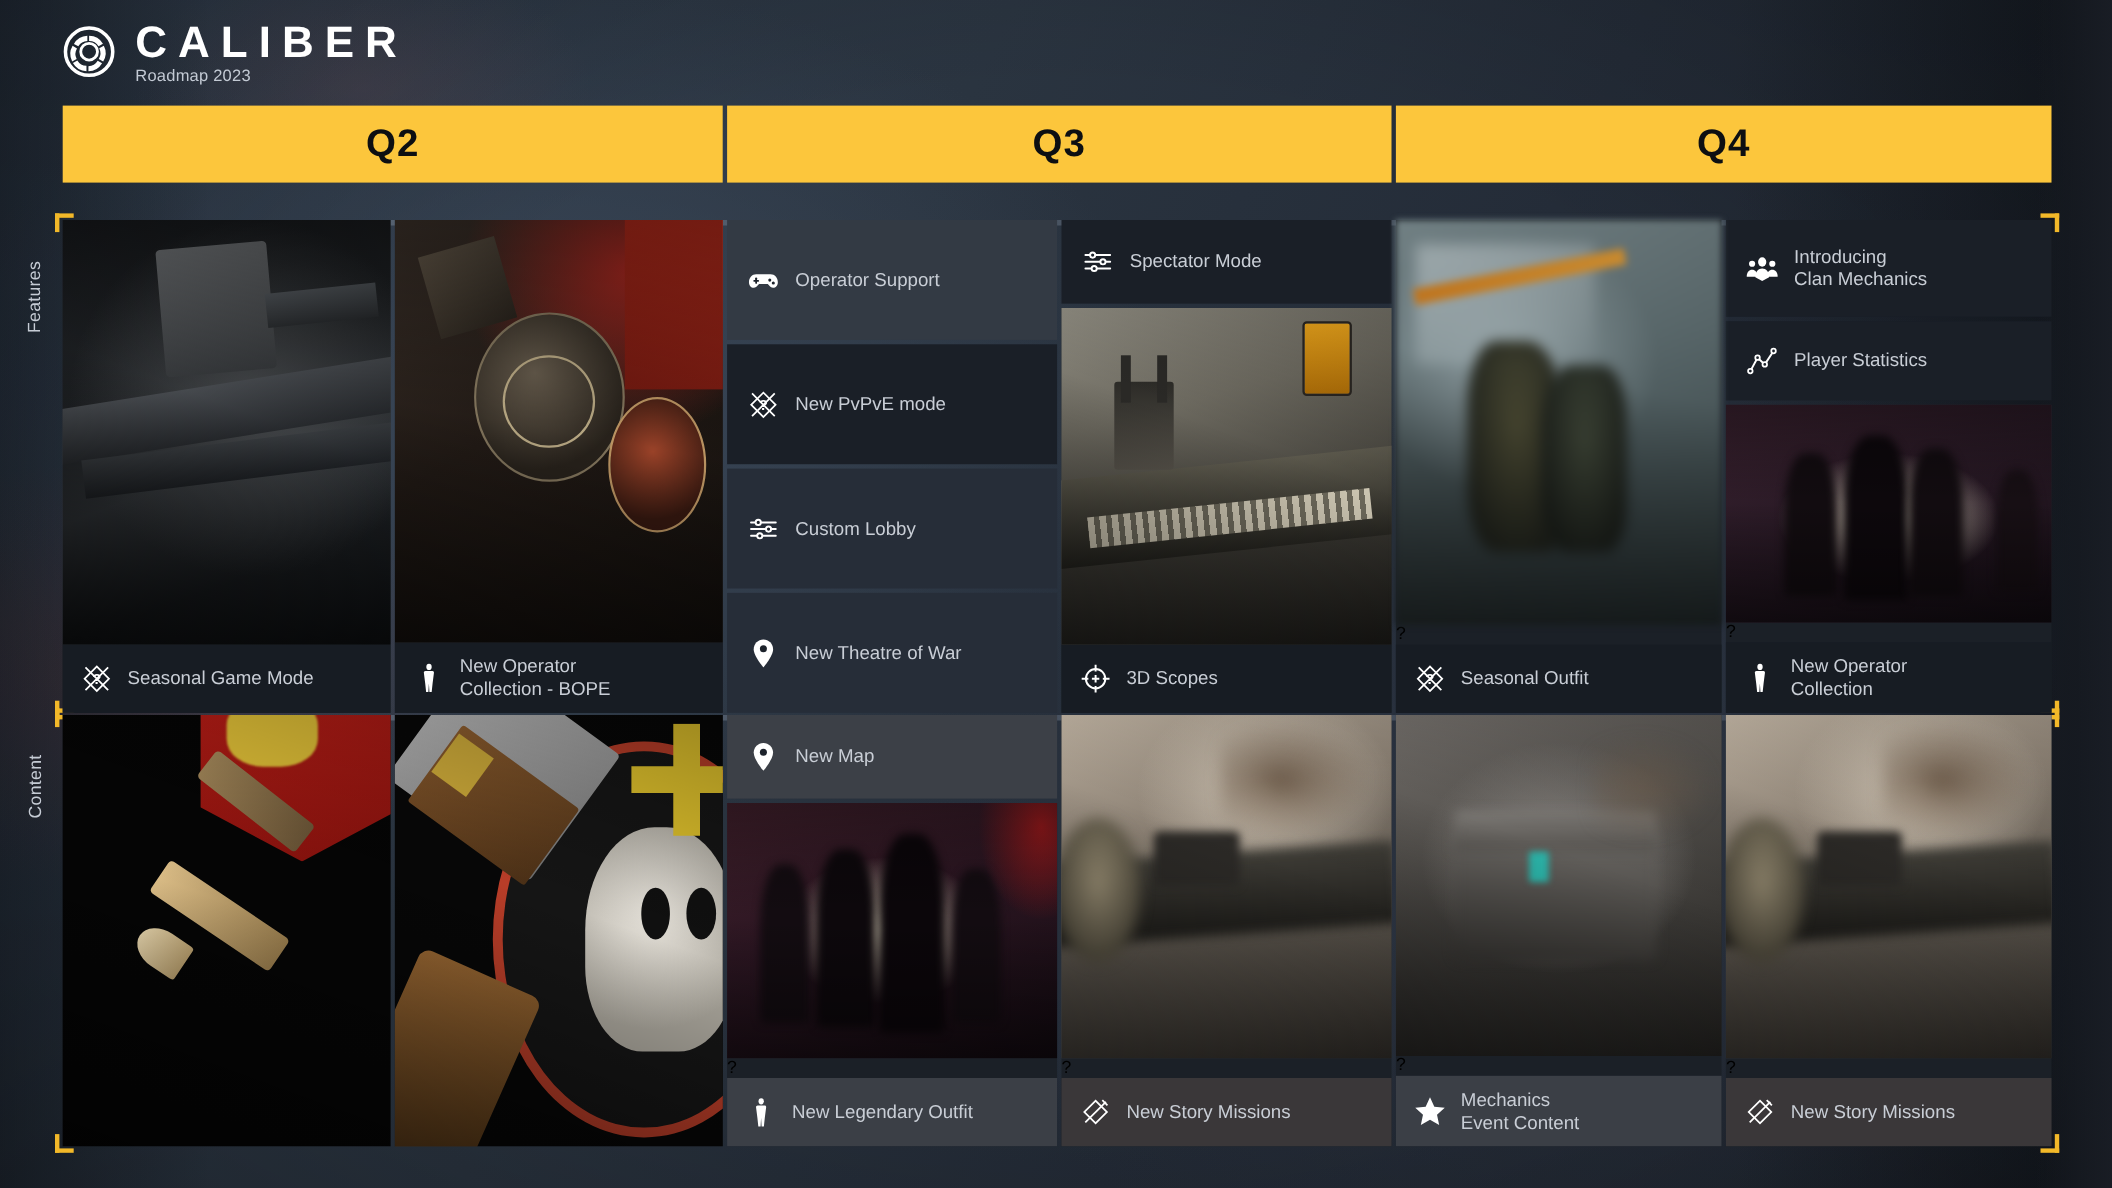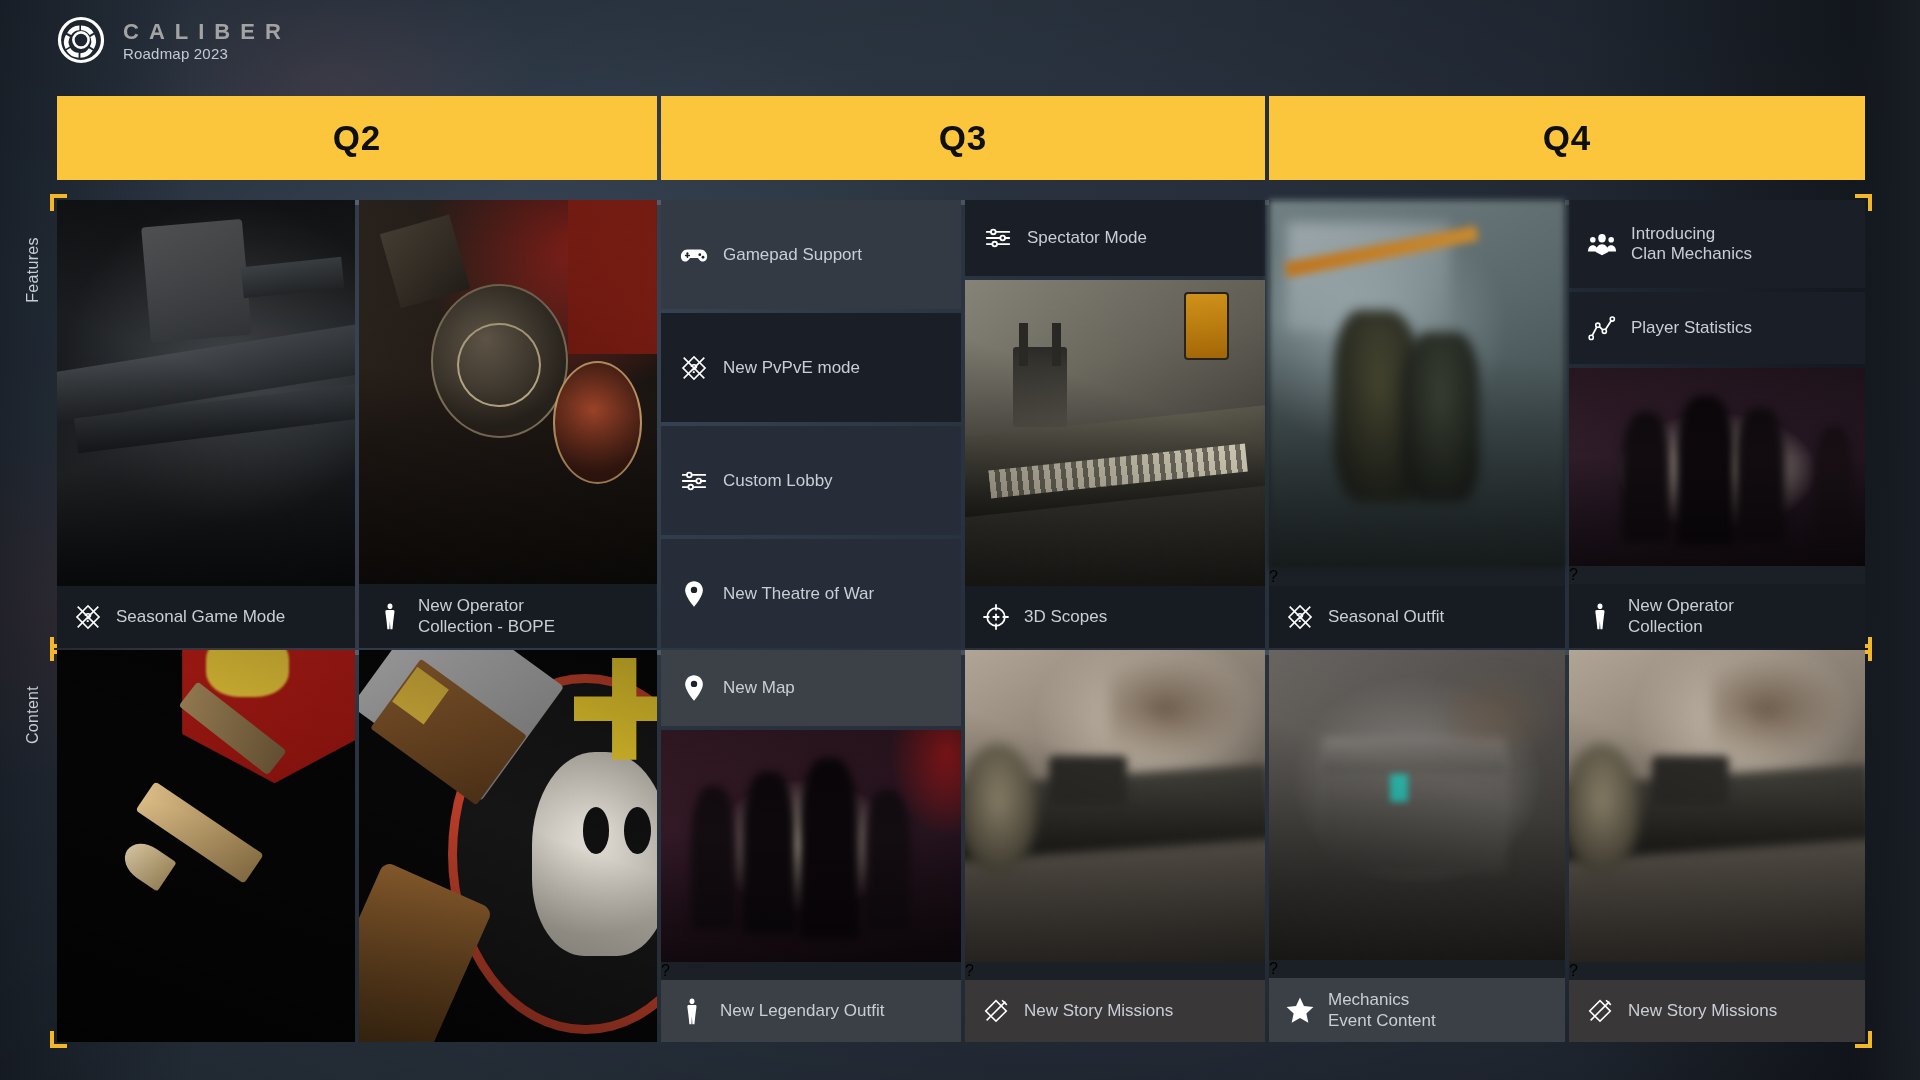--- a/index.html
+++ b/index.html
@@ -37,27 +37,27 @@
   .bg-right-panel {
     position: absolute; right: 0; top: 0; width: 70px; height: 1080px;
     background: linear-gradient(90deg, rgba(20,24,31,0.0) 0%, rgba(22,26,33,0.85) 55%, rgba(26,30,38,0.9) 100%);
   }
 
   
   .header { position: absolute; left: 57px; top: 16px; display: flex; align-items: center; gap: 18px; }
   .logo-mark { width: 48px; height: 48px; flex: 0 0 48px; }
   .wordmark-wrap { display: flex; flex-direction: column; gap: 1px; padding-top: 2px; }
   .wordmark {
-    font-size: 22px; font-weight: 700; letter-spacing: 10px;
-    color: #a3a3a3; line-height: 1.05;
+    font-size: 40px; font-weight: 700; letter-spacing: 10px;
+    color: #ffffff; line-height: 1.05;
   }
   .subtitle { font-size: 15px; color: #c3cad4; letter-spacing: 0.2px; }
 
   
-  .q-headers { position: absolute; left: 57px; top: 96px; width: 1808px; height: 84px; display: flex; gap: 4px; }
+  .q-headers { position: absolute; left: 57px; top: 96px; width: 1808px; height: 70px; display: flex; gap: 4px; }
   .q-head {
     background: #fcc63c; color: #0d0f12;
     display: flex; align-items: center; justify-content: center;
     font-size: 35px; font-weight: 700; letter-spacing: 1px;
   }
   .q-head.q2 { flex: 0 0 600px; }
   .q-head.q3 { flex: 0 0 604px; }
   .q-head.q4 { flex: 1 1 auto; }
 
   
@@ -334,21 +334,21 @@
     </div>
   </div>
 
   <div class="col q3">
 
     <div class="stack">
       <div class="chip lite">
         <svg class="ico" viewBox="0 0 32 32">
             <use href="#i-gamepad"></use>
           </svg>
-        <span>Gamepad Support</span>
+        <span>Operator Support</span>
       </div>
       <div class="chip deep">
         <svg class="ico" viewBox="0 0 32 32">
             <use href="#i-diamond-q-swords"></use>
           </svg>
         <span>New PvPvE mode</span>
       </div>
       <div class="chip mid">
         <svg class="ico" viewBox="0 0 32 32">
             <use href="#i-sliders"></use>

